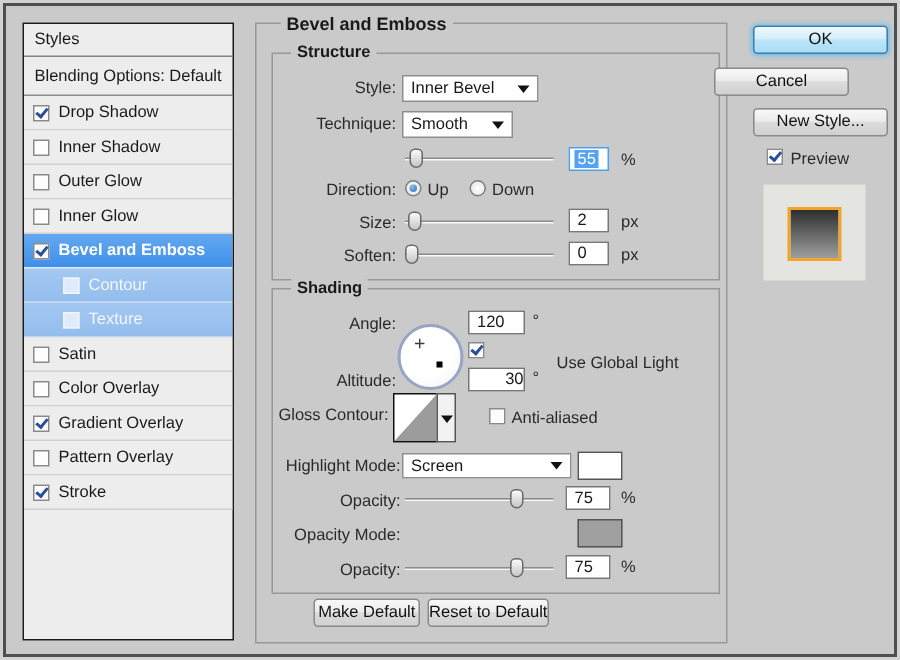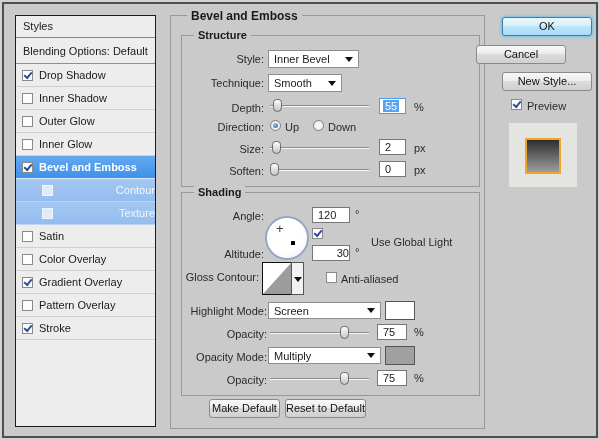--- a/index.html
+++ b/index.html
@@ -5,21 +5,21 @@
   * { margin:0; padding:0; box-sizing:border-box; }
   html,body { width:600px; height:440px; }
   body { font-family:"Liberation Sans", sans-serif; font-size:11px; color:#1a1a1a; background:#d2d2d2; }
   #frame { position:absolute; left:0; top:0; width:600px; height:440px; background:#d2d2d2; padding:2px; }
   #dialog { position:relative; width:596px; height:436px; background:#cacaca; border:2px solid #4e4e4e; }
   
   #sidebar { position:absolute; left:11px; top:11px; width:141px; height:412px; background:#ededed; border:1px solid #1b1b1b; overflow:hidden; }
   .sb-header { height:22px; line-height:21px; padding-left:7px; border-bottom:1px solid #848484; }
   .sb-blend { height:26px; line-height:26px; padding-left:7px; border-bottom:1px solid #8e8e8e; }
   .row { height:23px; display:flex; align-items:center; gap:6px; padding-left:6px; border-bottom:1px solid #d0d0d0; background:#ededed; }
-  .row.sub { padding-left:26px; background:linear-gradient(#a3c8f1,#94bdee); border-bottom:1px solid #bcd6f4; color:#f2f7fe;justify-content:space-between; }
+  .row.sub { padding-left:26px; background:linear-gradient(#a3c8f1,#94bdee); border-bottom:1px solid #bcd6f4; color:#f2f7fe; }
   .row.selected { background:linear-gradient(#64a8f0,#3f90ea); color:#ffffff; font-weight:bold; border-bottom:1px solid #dcebfb; }
   
   .cb { position:relative; width:11px; height:11px; background:#fdfdfd; border:1px solid #8a8a8a; flex:none; display:inline-block; }
   .cb.checked::after { content:''; position:absolute; left:1px; top:1px; width:6px; height:3px;
     border-left:2px solid #2b4e9b; border-bottom:2px solid #2b4e9b; transform:rotate(-50deg); }
   .row.sub .cb { background:#dfeafa; border-color:#f0f5fd; }
   .abs-cb { position:absolute; }
   .radio { position:absolute; width:11px; height:11px; border-radius:50%; background:radial-gradient(#ffffff,#e3e3e3); border:1px solid #7f7f7f; }
   .radio.on::after { content:''; position:absolute; left:2px; top:2px; width:5px; height:5px; border-radius:50%;
     background:radial-gradient(circle at 35% 30%, #8cc0ea, #2b6cb5); }
@@ -121,21 +121,20 @@
 
   <div class="group" style="left:177px; top:31px; width:299px; height:152px;">
     <span class="legend" style="left:12px;">Structure</span>
   </div>
   <div class="lbl" style="left:135px; top:49px;">Style:</div>
   <div class="dd" style="left:264px; top:46px; width:91px;"><span>Inner Bevel</span><span class="arr"></span></div>
 
   <div class="lbl" style="left:135px; top:73px;">Technique:</div>
   <div class="dd" style="left:264px; top:70px; width:74px;"><span>Smooth</span><span class="arr"></span></div>
 
-  <div class="lbl" style="left:135px; top:98px;">Depth:</div>
   <div class="slider" style="left:266px; top:95px;">
     <div class="track"></div>
     <div class="thumb" style="left:3px;"></div>
   </div>
   <div class="field focus" style="left:375px; top:94px;"><span class="sel">55</span></div>
   <div class="unit" style="left:410px; top:97px;">%</div>
 
   <div class="lbl" style="left:135px; top:117px;">Direction:</div>
   <span class="radio on" style="left:266px; top:116px;"></span>
   <div class="static" style="left:281px; top:117px;text-align:center;">Up</div>
@@ -192,21 +191,20 @@
 
   <div class="lbl" style="left:138px; top:324px;">Opacity:</div>
   <div class="slider" style="left:266px; top:322px;">
     <div class="track"></div>
     <div class="thumb" style="left:70px;"></div>
   </div>
   <div class="field" style="left:373px; top:320px; width:30px;"><span>75</span></div>
   <div class="unit" style="left:410px; top:322px;">%</div>
 
   <div class="lbl" style="left:138px; top:347px;">Opacity Mode:</div>
-  <div class="dd" style="left:264px; top:343px; width:113px; height:17px;"><span>Multiply</span><span class="arr" style="top:5px;"></span></div>
   <div class="swatch" style="left:381px; top:342px; background:#a0a0a0;"></div>
 
   <div class="lbl" style="left:138px; top:370px;">Opacity:</div>
   <div class="slider" style="left:266px; top:368px;">
     <div class="track"></div>
     <div class="thumb" style="left:70px;"></div>
   </div>
   <div class="field" style="left:373px; top:366px; width:30px;"><span>75</span></div>
   <div class="unit" style="left:410px; top:368px;">%</div>
 

